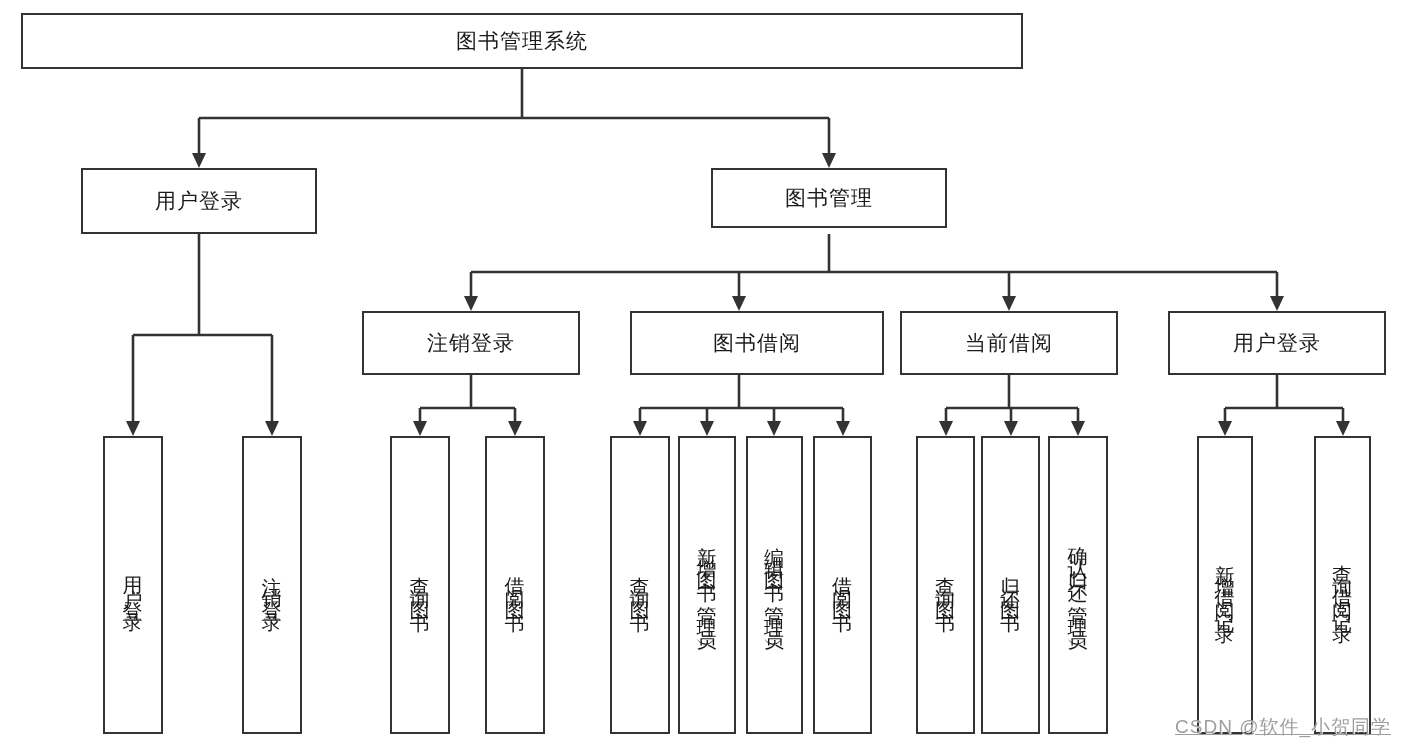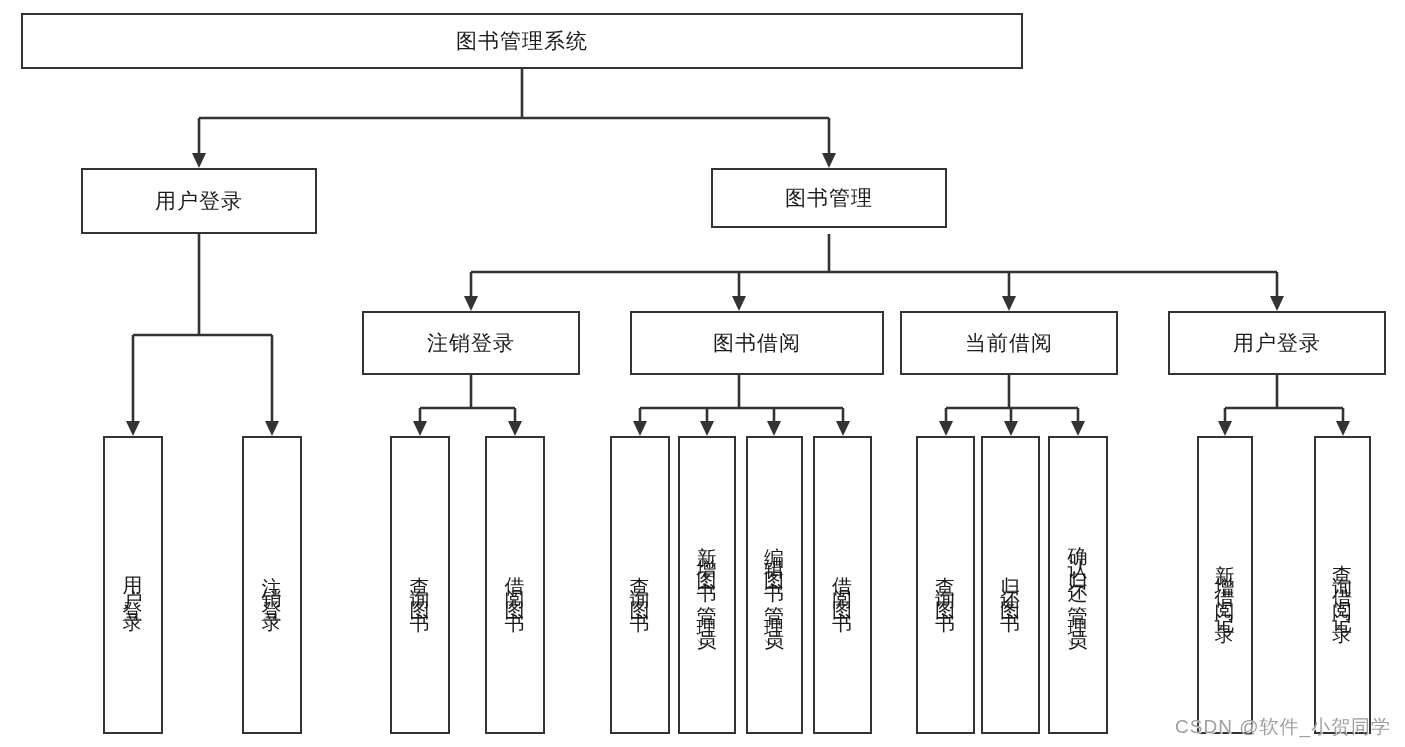--- a/index.html
+++ b/index.html
@@ -46,20 +46,21 @@
     letter-spacing:12px;
   }
   .watermark{
     position:absolute;
     right:14px;top:714px;
     font-size:19px;
     letter-spacing:1px;
     color:var(--watermark);
     text-shadow:1px 1px 0 rgba(255,255,255,.85);
     white-space:nowrap;
+    text-decoration:underline;
   }
 </style>
 </head>
 <body>
 
 <div class="stage">
 
   <svg class="connectors" viewBox="0 0 1405 747">
 
     <g>

